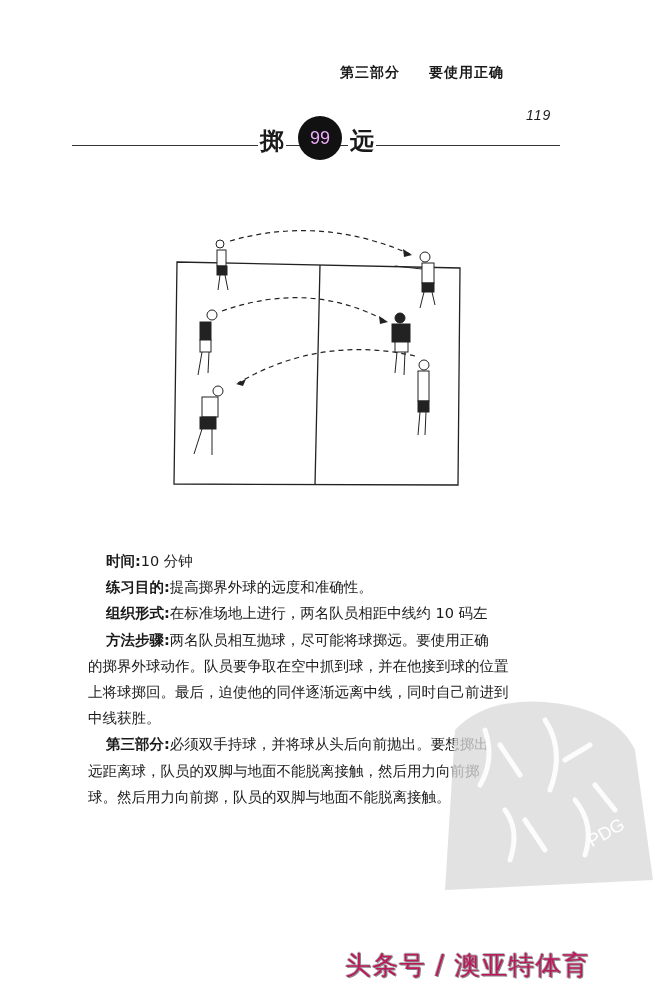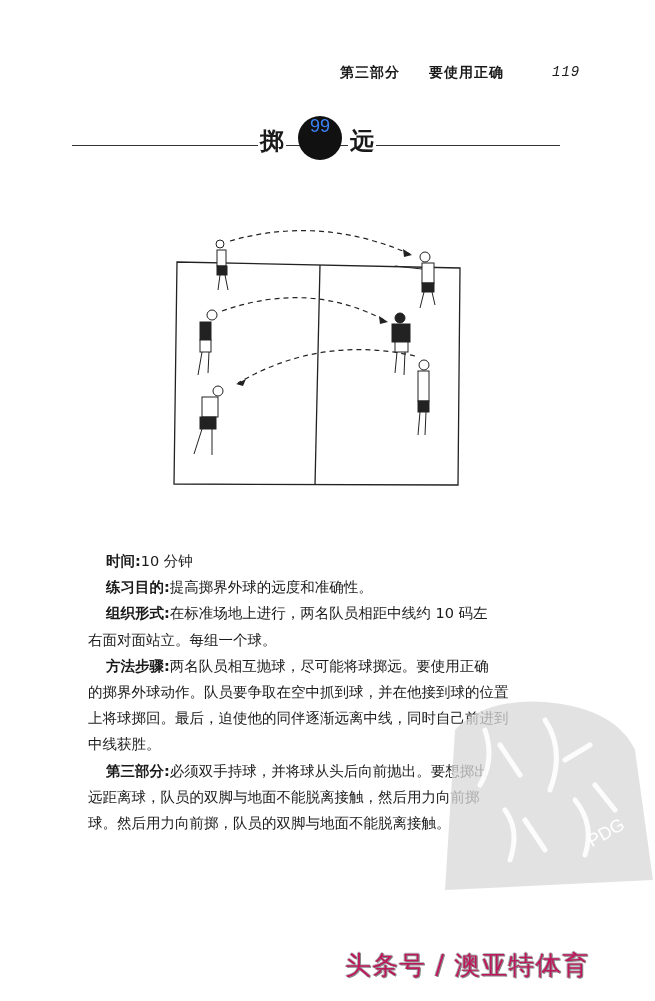--- a/index.html
+++ b/index.html
@@ -6,35 +6,35 @@
   body {
     width: 655px; height: 1001px; background: #ffffff; position: relative; overflow: hidden;
     font-family: "DejaVu Sans", "Liberation Sans", sans-serif; color: #1a1a1a;
   }
   .running-head {
     position: absolute; top: 64px; left: 340px; width: 230px; height: 20px;
     font-size: 14px; font-weight: bold; letter-spacing: 1px; white-space: nowrap;
   }
   .running-head .part { display: inline-block; width: 75px; }
   .running-head .chap { display: inline-block; width: 110px; margin-left: 14px; }
-  .running-head .pnum { position: absolute; left: 212px; font-style: italic; font-weight: normal; font-family: Liberation Mono, monospace; }
+  .running-head .pnum { position: absolute; left: 186px; font-style: italic; font-weight: normal; font-family: Liberation Sans, sans-serif; margin-top: 43px; }
 
   .title-rule {
     position: absolute; top: 145px; left: 72px; width: 488px; height: 0;
     border-top: 1px solid #333;
   }
   .title-char {
     position: absolute; top: 126px; font-size: 24px; font-weight: bold;
     background: #fff; padding: 0 2px; line-height: 30px;
   }
   .title-badge {
     position: absolute; top: 116px; left: 298px; width: 44px; height: 44px;
-    border-radius: 50%; background: #111; color: #3b82f6;
+    border-radius: 50%; background: #111; color: #f0abfc;
     font-family: "Liberation Sans", sans-serif; font-size: 18px;
-    display: flex; align-items: flex-start; justify-content: center;
+    display: flex; align-items: center; justify-content: center;
   }
 
   .diagram { position: absolute; left: 160px; top: 225px; width: 320px; height: 270px; }
 
   .text-block { position: absolute; left: 88px; top: 548px; width: 470px; font-size: 14.5px; line-height: 26.2px; }
   .line { white-space: nowrap; height: 26.2px; overflow: visible; }
   .indent { padding-left: 18px; }
   .lbl { font-weight: bold; }
   .row-split { display: flex; justify-content: space-between; width: 466px; padding-left: 18px; box-sizing: border-box; }
 
@@ -123,21 +123,20 @@
       <line x1="266" y1="187" x2="265" y2="210"></line>
   </g>
 </svg>
 
 <div class="text-block">
   <div class="line row-split">
     <span><span class="lbl">时间:</span><span>10 分钟</span></span>
   </div>
   <div class="line indent"><span class="lbl">练习目的:</span><span>提高掷界外球的远度和准确性。</span></div>
   <div class="line indent"><span class="lbl">组织形式:</span><span>在标准场地上进行，两名队员相距中线约 10 码左</span></div>
-  <div class="line">右面对面站立。每组一个球。</div>
   <div class="line indent"><span class="lbl">方法步骤:</span><span>两名队员相互抛球，尽可能将球掷远。要使用正确</span></div>
   <div class="line">的掷界外球动作。队员要争取在空中抓到球，并在他接到球的位置</div>
   <div class="line">上将球掷回。最后，迫使他的同伴逐渐远离中线，同时自己前进到</div>
   <div class="line">中线获胜。</div>
   <div class="line indent"><span class="lbl">第三部分:</span><span>必须双手持球，并将球从头后向前抛出。要想掷出</span></div>
   <div class="line">远距离球，队员的双脚与地面不能脱离接触，然后用力向前掷</div>
   <div class="line">球。然后用力向前掷，队员的双脚与地面不能脱离接触。</div>
 </div>
 
 <svg class="watermark" viewBox="0 0 230 200" xmlns="http://www.w3.org/2000/svg">

